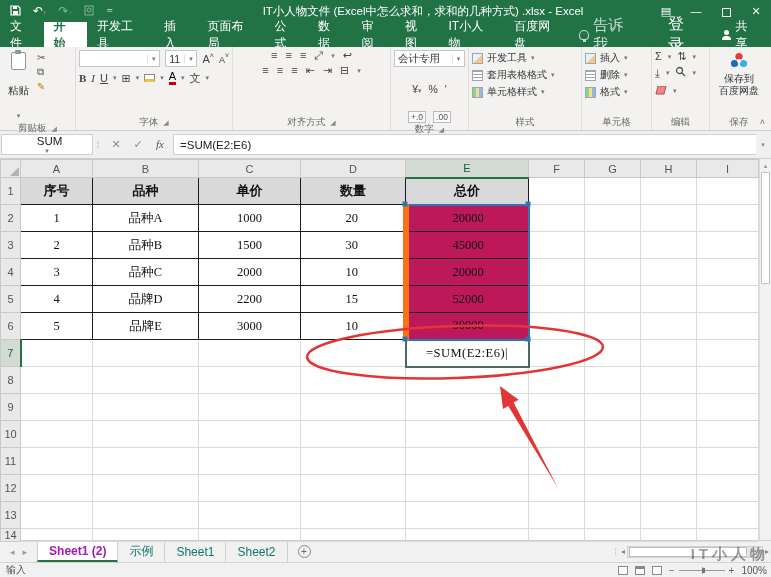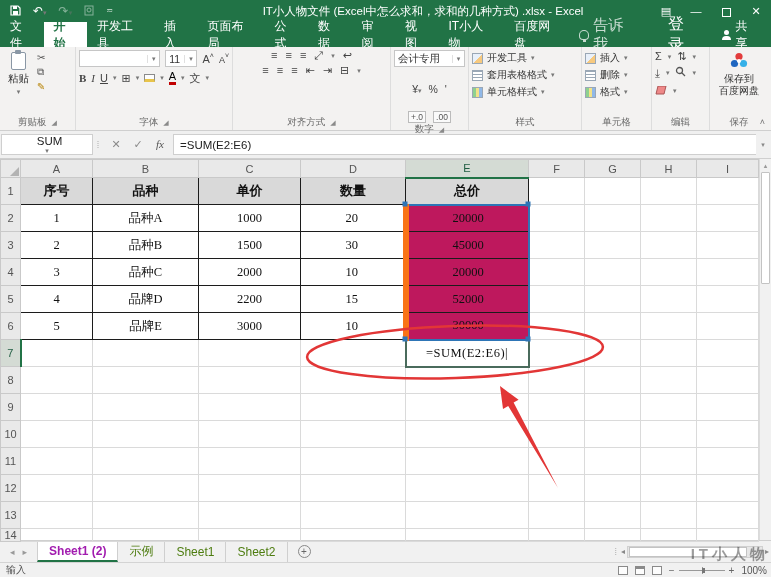--- a/index.html
+++ b/index.html
@@ -31,21 +31,21 @@
   .person { width:9px; height:9px; position:relative; }
   .person:before { content:""; position:absolute; top:0; left:2px; width:5px; height:5px; border-radius:50%; background:#fff; }
   .person:after { content:""; position:absolute; bottom:-1px; left:0; width:9px; height:4px; border-radius:4px 4px 0 0; background:#fff; }
 
   
   .ribbon { height:84px; background:#f3f2f1; border-bottom:1px solid #cfcfcf; display:flex; position:relative; }
   .group { display:flex; flex-direction:column; border-right:1px solid #ddd; padding:3px 3px 0; }
   .gbody { flex:1; display:flex; align-items:flex-start; gap:3px; }
   .glabel { height:15px; font-size:9.5px; color:#696969; display:flex; align-items:center; justify-content:center; gap:5px; }
   .dlg { font-size:7px; color:#8a8a8a; }
-  .bigbtn { display:flex; flex-direction:column; align-items:center; gap:2px; padding:2px 5px; font-size:10.5px; color:#333; }
+  .bigbtn { display:flex; flex-direction:column; align-items:center; gap:14px; padding:2px 5px; font-size:10.5px; color:#333; }
   .clip-ic { width:15px; height:18px; border:1.5px solid #8a97a5; border-radius:2px; position:relative; background:#fff; }
   .clip-ic:before { content:""; position:absolute; top:-3px; left:3px; width:6px; height:4px; background:#8a97a5; border-radius:1px; }
   .minicol { display:flex; flex-direction:column; gap:3px; padding-top:2px; font-size:10px; color:#555; }
   .ric { font-size:11px; color:#444; line-height:1; }
   .caret { font-size:7px; color:#777; }
   .combo { background:#fff; border:1px solid #c6c6c6; height:17px; display:flex; align-items:center; font-size:10.5px; color:#333; }
   .combo .cval { flex:1; padding:0 3px; white-space:nowrap; overflow:hidden; }
   .combo .cbtn { width:12px; text-align:center; color:#777; font-size:7px; border-left:1px solid #e0e0e0; }
   .fontrows { display:flex; flex-direction:column; gap:4px; width:100%; }
   .frow { display:flex; align-items:center; gap:5px; }
@@ -96,21 +96,21 @@
   th.hl { background:#d4dbd4; border-bottom:2px solid #217346; color:#1e5c40; }
   th.hl7 { background:#d4dbd4; border-right:2px solid #217346; color:#1e5c40; }
   .vscroll { width:13px; background:#f1f1f1; border-left:1px solid #dcdcdc; display:flex; flex-direction:column; align-items:center; }
   .varr { font-size:7px; color:#999; padding:3px 0 2px; }
   .vthumb { width:9px; height:112px; background:#fff; border:1px solid #c3c3c3; border-radius:1px; }
   .overlay { position:absolute; left:0; top:0; width:771px; height:577px; pointer-events:none; z-index:5; }
 
   
   .sheetbar { height:22px; background:#f1f1f1; border-top:1px solid #cfcfcf; display:flex; align-items:stretch; font-size:12px; color:#555; }
   .snav { display:flex; align-items:center; gap:8px; padding:0 10px; color:#9a9a9a; font-size:9px; }
-  .stab { padding:0 11px; display:flex; align-items:center; border-right:1px solid #cfcfcf; color:#4d7c0f; }
+  .stab { padding:0 11px; display:flex; align-items:center; border-right:1px solid #cfcfcf; color:#0f766e; }
   .stab:first-of-type { border-left:1px solid #cfcfcf; }
   .stab.active { background:#fff; color:#a21caf; font-weight:bold; border-bottom:2px solid #217346; }
   .addsheet { display:flex; align-items:center; padding:0 10px; }
   .addsheet .circ { width:13px; height:13px; border:1px solid #888; border-radius:50%; color:#666; font-size:10px; line-height:11px; text-align:center; }
   .sdots { display:flex; align-items:center; color:#aaa; font-size:9px; padding:0 4px; margin-left:auto; }
   .hscroll { display:flex; align-items:center; width:150px; gap:2px; padding-right:2px; }
   .harr { font-size:8px; color:#888; }
   .htrack { flex:1; height:12px; background:#e6e6e6; border:1px solid #d0d0d0; position:relative; }
   .hthumb { position:absolute; left:1px; top:0; height:10px; width:118px; background:#fff; border:1px solid #c3c3c3; }
 

